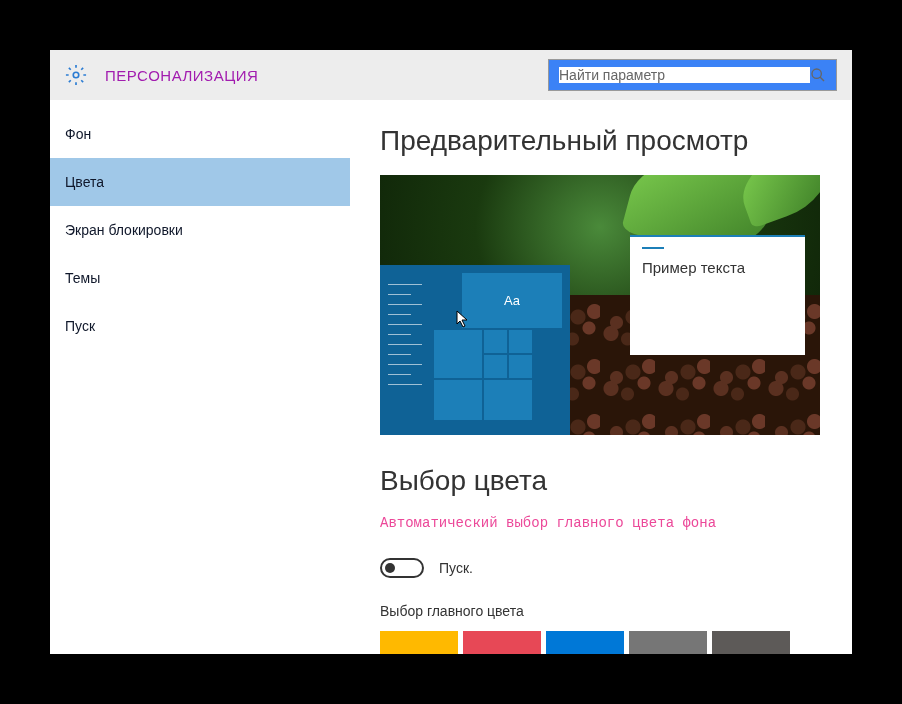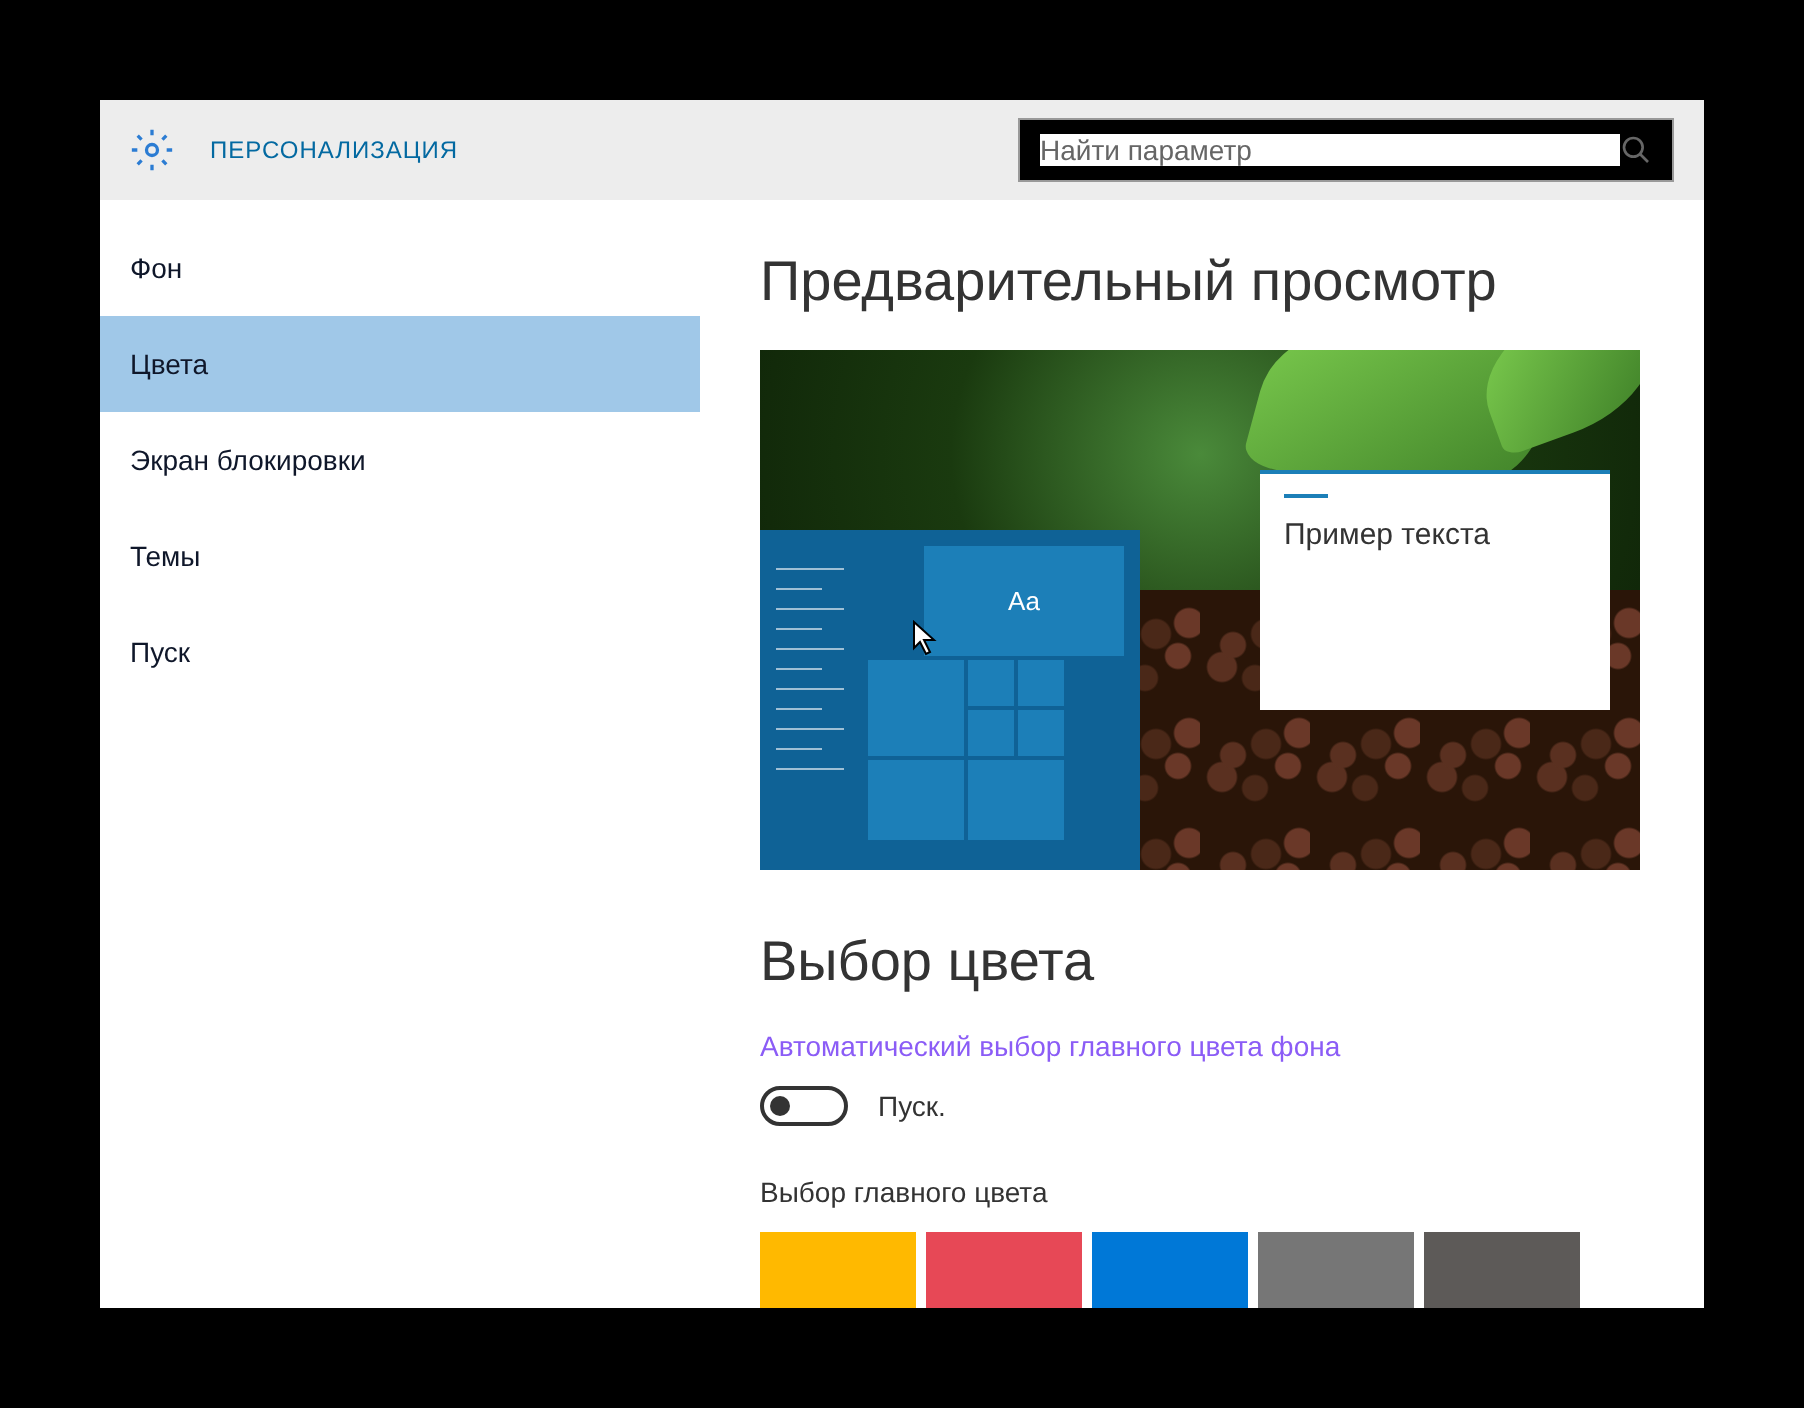--- a/index.html
+++ b/index.html
@@ -33,29 +33,29 @@
     }
     .gear-icon {
       width: 22px;
       height: 22px;
       color: #2b7cd3;
       display: flex;
       align-items: center;
       justify-content: center;
     }
     .header-title {
-      font-size: 12px;
-      color: #0369a1;
+      font-size: 15px;
+      color: #a21caf;
       flex: 1;
       letter-spacing: 0.5px;
     }
     .search-box {
-      width: 328px;
+      width: 289px;
       height: 32px;
-      background: #000000;
+      background: #3b82f6;
       border: 1px solid #999;
       display: flex;
       align-items: center;
       padding: 0 10px;
     }
     .search-input {
       flex: 1;
       border: none;
       outline: none;
       font-size: 14px;
@@ -192,22 +192,23 @@
     .cursor {
       position: absolute;
       top: 135px;
       left: 76px;
       width: 14px;
       height: 20px;
       z-index: 10;
     }
     .setting-label {
       font-size: 14px;
-      color: #8b5cf6;
-      margin-bottom: 12px;
+      color: #ec4899;
+      margin-bottom: 27px;
+      font-family: Liberation Mono, monospace;
     }
     .toggle-row {
       display: flex;
       align-items: center;
       gap: 15px;
       margin-bottom: 25px;
     }
     .toggle {
       width: 44px;
       height: 20px;

